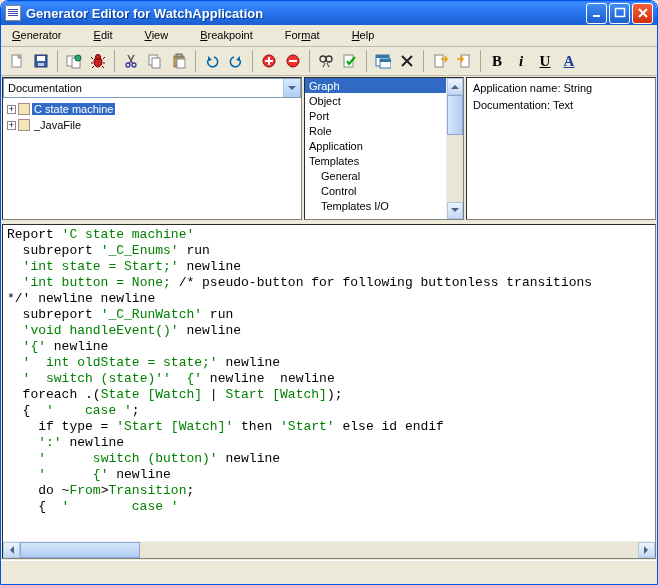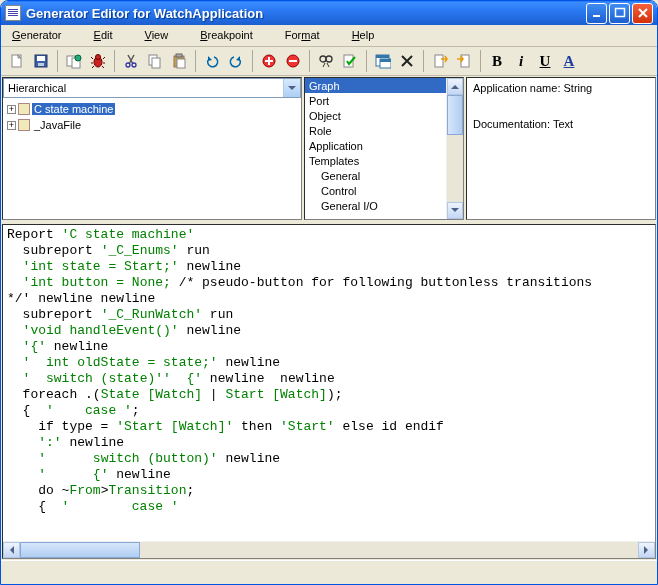--- a/index.html
+++ b/index.html
@@ -90,21 +90,21 @@
     background: white;
     border: 1px inset #808080;
     margin: 1px;
     display: flex;
     flex-direction: column;
     overflow: hidden;
   }
   .panel-left { width: 300px; }
   .panel-mid { width: 160px; display:flex; flex-direction:row;}
   .panel-mid-inner { flex:1; overflow:hidden;}
-  .panel-right { flex: 1; padding: 2px 4px; gap: 19px; }
+  .panel-right { flex: 1; padding: 2px 4px; }
 
   .combo {
     height: 20px;
     border: 1px solid #7f9db9;
     margin: 0 0 2px 0;
     display: flex; align-items: center;
     background: white;
   }
   .combo-text { flex:1; padding: 0 4px; }
   .combo-arrow {
@@ -322,48 +322,48 @@
   <div class="tb-sep"></div>
   <div class="tb-btn bold">B</div>
   <div class="tb-btn italic">i</div>
   <div class="tb-btn underline">U</div>
   <div class="tb-btn atext">A</div>
 </div>
 
 <div class="panels">
   <div class="panel panel-left">
     <div class="combo">
-      <span class="combo-text">Hierarchical</span>
+      <span class="combo-text">Documentation</span>
       <span class="combo-arrow"></span>
     </div>
     <div class="tree" id="tree-container">
         <div class="tree-row">
           <span class="tree-toggle">+</span>
           <span class="tree-icon"></span>
           <span class="tree-label selected">C state machine</span>
         </div>
         <div class="tree-row">
           <span class="tree-toggle">+</span>
           <span class="tree-icon"></span>
           <span class="tree-label">_JavaFile</span>
         </div>
       </div>
   </div>
 
   <div class="panel panel-mid">
     <div class="panel-mid-inner listbox" id="mid-list">
         <div class="list-item selected">Graph</div>
+        <div class="list-item">Object</div>
         <div class="list-item">Port</div>
-        <div class="list-item">Object</div>
         <div class="list-item">Role</div>
         <div class="list-item">Application</div>
         <div class="list-item">Templates</div>
         <div class="list-item indent">General</div>
         <div class="list-item indent">Control</div>
-        <div class="list-item indent">General I/O</div>
+        <div class="list-item indent">Templates I/O</div>
       </div>
     <div class="scrollbar-v">
       <div class="sb-btn up"></div>
       <div class="sb-thumb"></div>
       <div class="sb-track"></div>
       <div class="sb-btn down"></div>
     </div>
   </div>
 
   <div class="panel panel-right" id="props-container">

